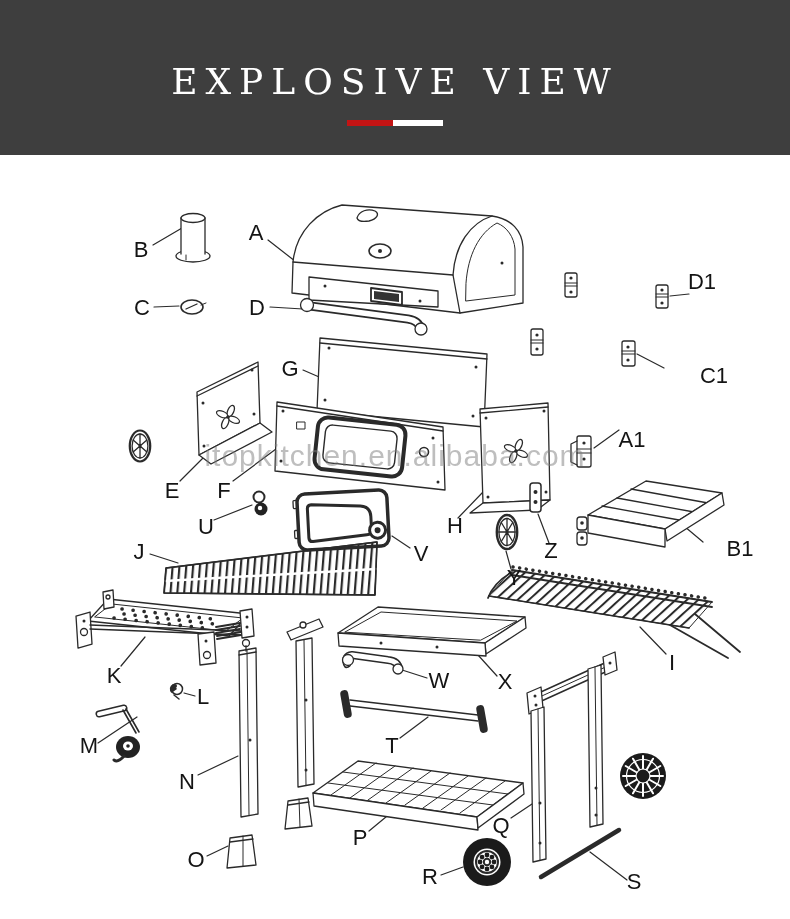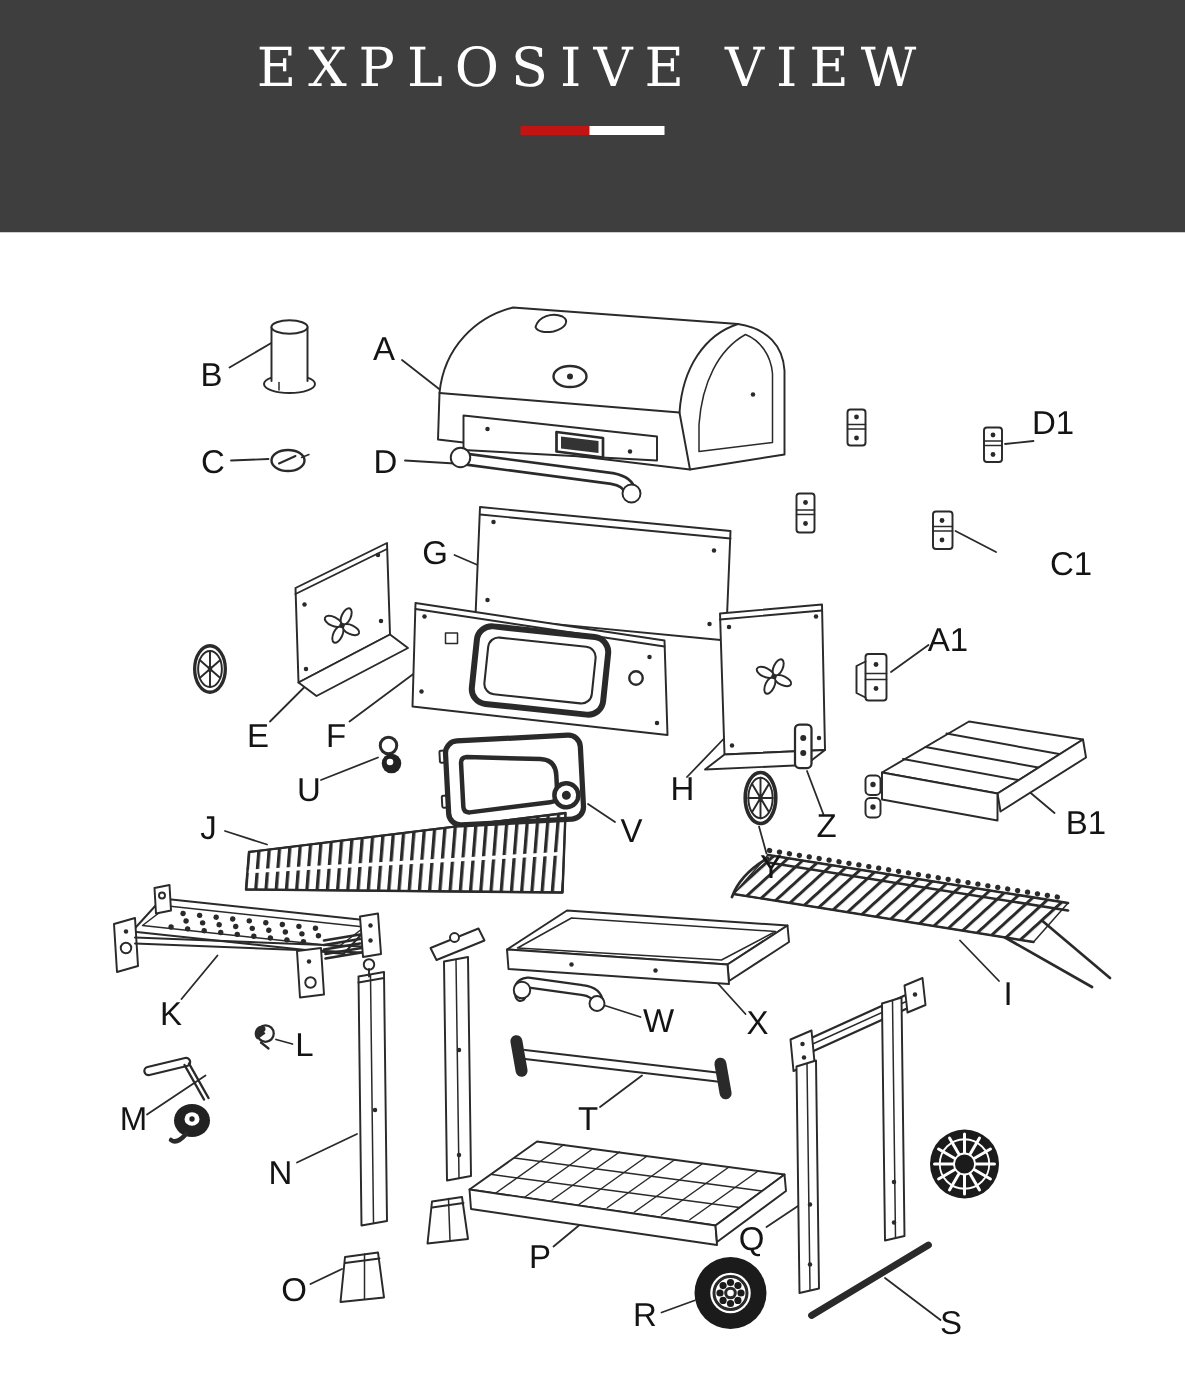--- a/index.html
+++ b/index.html
@@ -1,18 +1,18 @@
 <!DOCTYPE html>
 <html><head>
 <meta charset="utf-8">
 <style>
   html,body{margin:0;padding:0;background:#fff;}
   body{width:790px;height:919px;position:relative;font-family:"Liberation Sans",sans-serif;overflow:hidden;}
   .header{width:790px;height:155px;background:#3e3e3e;position:relative;}
-  .header h1{margin:0;padding-top:28px;text-align:center;color:#fff;
+  .header h1{margin:0;padding-top:64px;text-align:center;color:#fff;
     font-family:"DejaVu Serif",serif;font-size:36px;font-weight:500;letter-spacing:8px;line-height:1;}
   .underline{display:flex;width:96px;height:6px;margin:20px auto 0 auto;}
   .underline .seg-red{width:46px;height:6px;background:#c31414;}
   .underline .seg-white{width:50px;height:6px;background:#ffffff;}
   .diagram-wrap{position:relative;width:790px;height:764px;background:#fff;}
   .diagram-wrap svg{position:absolute;left:0;top:0;}
   .watermark{position:absolute;left:0;top:284px;width:100%;text-align:center;
     font-size:30px;letter-spacing:1px;color:rgba(125,125,125,0.5);pointer-events:none;z-index:3;}
   .plabel{position:absolute;transform:translate(-50%,-50%);font-size:22px;color:#141414;
     z-index:2;white-space:nowrap;}
@@ -23,37 +23,38 @@
 <div class="header">
   <h1>EXPLOSIVE VIEW</h1>
   <div class="underline">
     <div class="seg-red"></div>
     <div class="seg-white"></div>
   </div>
 </div>
 
 <div class="diagram-wrap">
 
+  <div class="watermark">itopkitchen.en.alibaba.com</div>
 
   <div class="plabel" style="left:256px;top:78px">A</div>
   <div class="plabel" style="left:141px;top:95px">B</div>
   <div class="plabel" style="left:142px;top:153px">C</div>
   <div class="plabel" style="left:257px;top:153px">D</div>
   <div class="plabel" style="left:702px;top:127px">D1</div>
   <div class="plabel" style="left:714px;top:221px">C1</div>
   <div class="plabel" style="left:290px;top:214px">G</div>
-  <div class="plabel" style="left:632px;top:272px">A1</div>
+  <div class="plabel" style="left:632px;top:285px">A1</div>
   <div class="plabel" style="left:172px;top:336px">E</div>
   <div class="plabel" style="left:224px;top:336px">F</div>
   <div class="plabel" style="left:206px;top:372px">U</div>
   <div class="plabel" style="left:455px;top:371px">H</div>
   <div class="plabel" style="left:421px;top:399px">V</div>
   <div class="plabel" style="left:551px;top:396px">Z</div>
   <div class="plabel" style="left:514px;top:423px">Y</div>
-  <div class="plabel" style="left:724px;top:394px">B1</div>
+  <div class="plabel" style="left:740px;top:394px">B1</div>
   <div class="plabel" style="left:139px;top:397px">J</div>
   <div class="plabel" style="left:114px;top:521px">K</div>
   <div class="plabel" style="left:203px;top:542px">L</div>
   <div class="plabel" style="left:89px;top:591px">M</div>
   <div class="plabel" style="left:187px;top:627px">N</div>
   <div class="plabel" style="left:196px;top:705px">O</div>
   <div class="plabel" style="left:360px;top:683px">P</div>
   <div class="plabel" style="left:501px;top:671px">Q</div>
   <div class="plabel" style="left:430px;top:722px">R</div>
   <div class="plabel" style="left:634px;top:727px">S</div>

